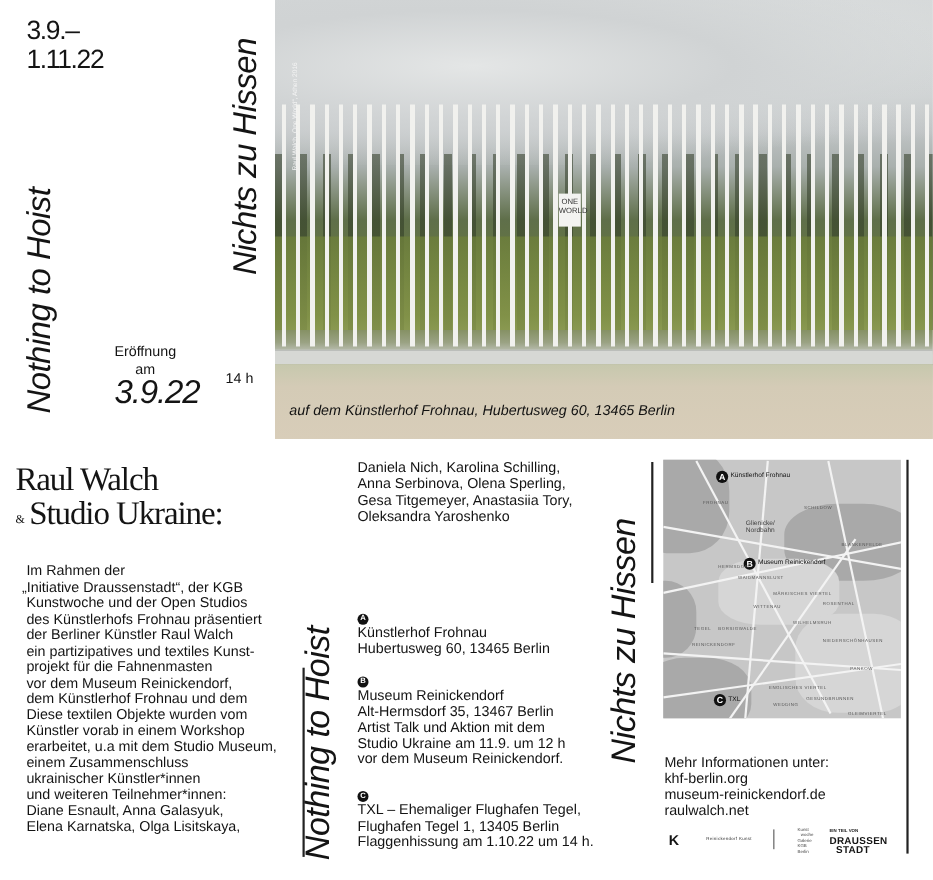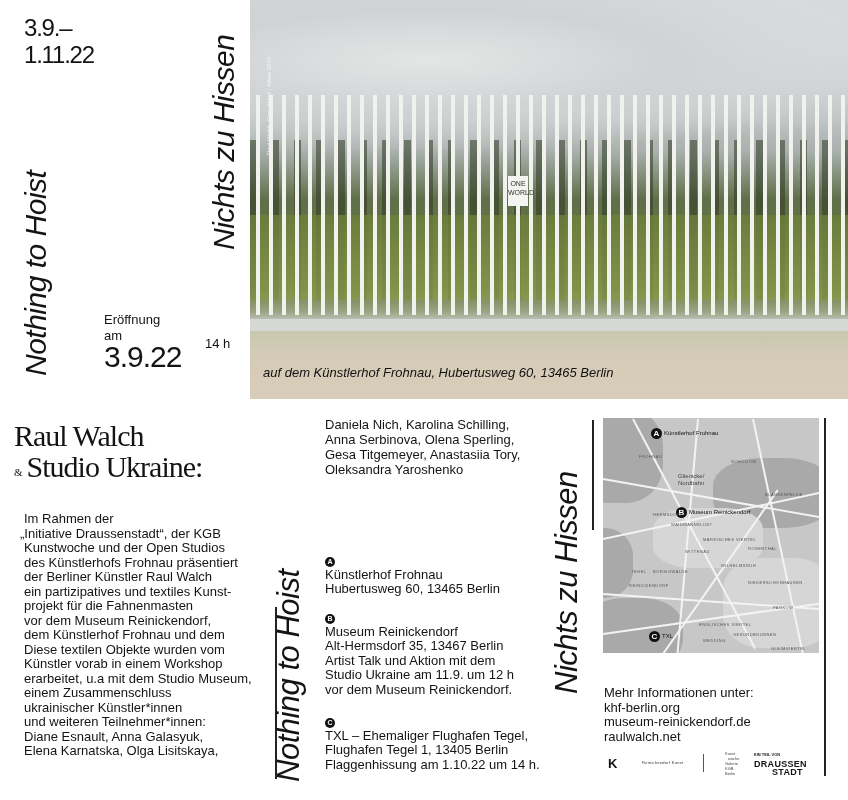--- a/index.html
+++ b/index.html
@@ -4,22 +4,22 @@
 <style>
   html,body{margin:0;padding:0;background:#ffffff;}
   body{width:848px;height:800px;position:relative;overflow:hidden;font-family:"Liberation Sans",sans-serif;color:#141414;}
   .abs{position:absolute;}
   
   .date-range{left:24px;top:14px;font-size:24px;line-height:27px;letter-spacing:-1.2px;}
   
   .vert{position:absolute;transform:rotate(-90deg);transform-origin:left top;white-space:nowrap;font-style:italic;letter-spacing:-0.5px;}
   .t-nothing-top{left:20px;top:376px;font-size:30px;line-height:32px;}
   .t-nichts-top{left:208px;top:250px;font-size:30px;line-height:32px;}
-  .opening-label{left:104px;top:312px;font-size:13px;line-height:16px;}
-  .opening-date{left:104px;top:341px;font-size:30px;line-height:32px;letter-spacing:-1px;}
+  .opening-label{left:104px;top:312px;font-size:13px;line-height:16px;text-align:center;}
+  .opening-date{left:104px;top:341px;font-size:30px;line-height:32px;letter-spacing:-1px;font-style:italic;}
   .opening-time{left:205px;top:336px;font-size:13px;line-height:16px;}
   
   .photo{left:250px;top:0;width:598px;height:399px;overflow:hidden;
     background:linear-gradient(180deg,#d3d6d7 0%,#c8cccd 22%,#bfc3c4 30%,#a9b0ad 38%,#5f6f4a 50%,#66773f 62%,#6f7e42 72%,#9aa283 78%,#c9cbc6 81%,#bfc6a9 84%,#d2c8b4 88%,#d5cbb8 100%);}
   .photo .sky{position:absolute;left:0;top:0;width:598px;height:150px;
     background:radial-gradient(ellipse at 30% 40%,#e4e6e6 0%,#d0d3d4 40%,rgba(200,204,205,0) 75%),radial-gradient(ellipse at 75% 30%,#dde0e0 0%,rgba(210,212,213,0) 60%);}
   .photo .trees{position:absolute;left:0;top:140px;width:598px;height:160px;
     background:repeating-linear-gradient(90deg,#2f3a24 0px,#2f3a24 7px,rgba(0,0,0,0) 7px,rgba(0,0,0,0) 22px);opacity:.55;}
   .photo .bush{position:absolute;left:0;top:215px;width:598px;height:85px;background:linear-gradient(180deg,#6d7f3b,#8a9a4c);opacity:.8;}
   .photo .poles{position:absolute;left:0;top:95px;width:598px;height:220px;
@@ -215,15 +215,15 @@
   <div class="logo-kgb">
     <div>Kunst</div>
     <div style="margin-left:3px">woche</div>
     <div>Galerie</div>
     <div>KGB</div>
     <div>Berlin</div>
   </div>
   <div class="logo-eintl">EIN TEIL VON</div>
   <div class="logo-dr">
     <div>DRAUSSEN</div>
-    <div style="margin-left:18px">STADT</div>
+    <div style="margin-left:6px">STADT</div>
   </div>
 </div>
 
 </body></html>

